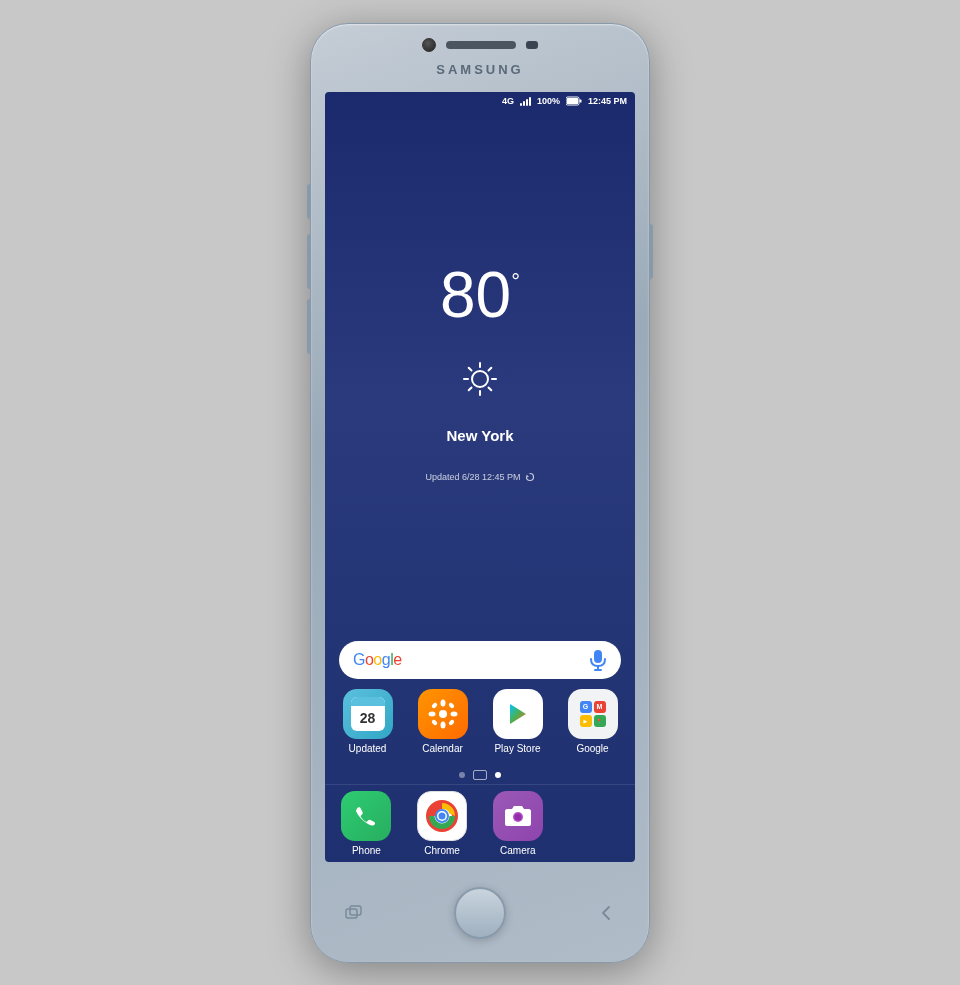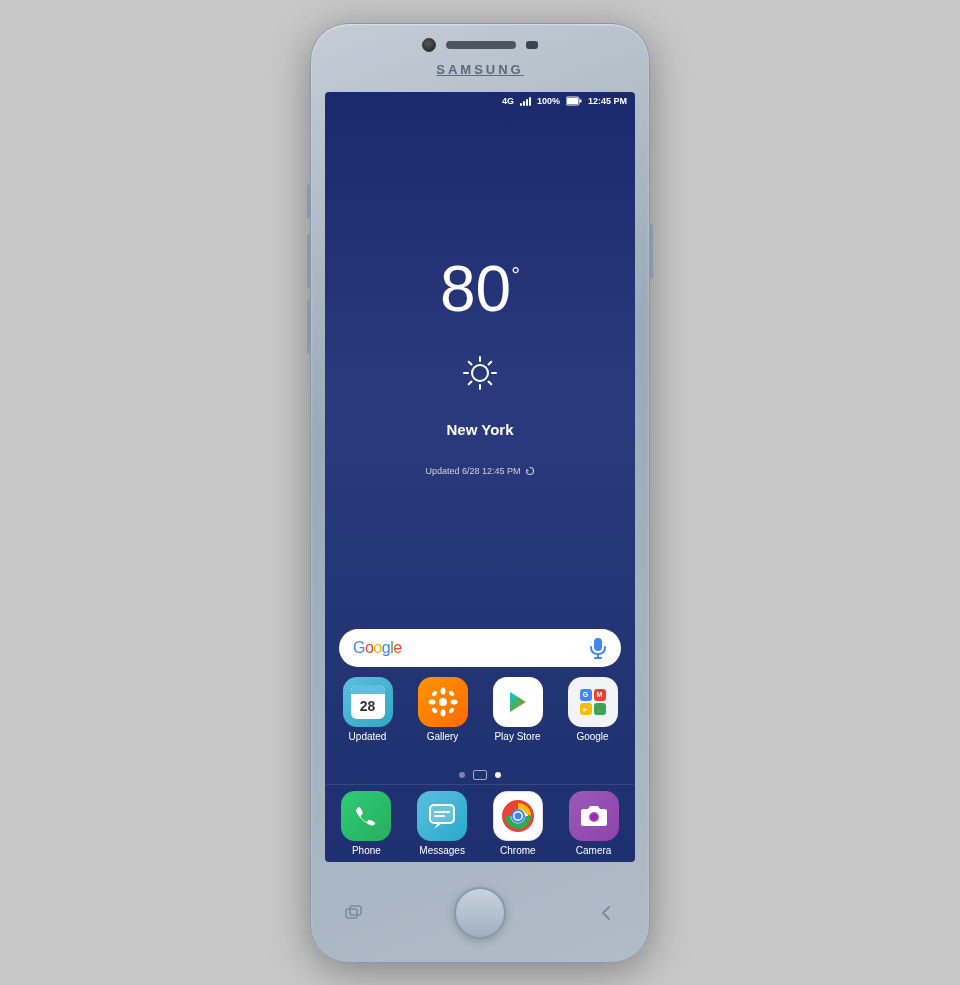--- a/index.html
+++ b/index.html
@@ -95,21 +95,20 @@
     .samsung-label {
       position: absolute;
       top: 38px;
       left: 50%;
       transform: translateX(-50%);
       font-size: 13px;
       font-weight: 600;
       color: #5a6a7a;
       letter-spacing: 3px;
       text-transform: uppercase;
-      text-decoration: underline;
     }
 
     
     .screen {
       position: absolute;
       top: 68px;
       left: 14px;
       right: 14px;
       bottom: 100px;
       background: linear-gradient(180deg, #1a2a6c 0%, #2a3a7c 40%, #1e3070 100%);
@@ -214,21 +213,21 @@
     .g-red { color: #EA4335; }
     .g-yellow { color: #FBBC04; }
     .g-green { color: #34A853; }
 
     
     .apps-grid {
       display: grid;
       grid-template-columns: repeat(4, 1fr);
       padding: 0 8px;
       gap: 6px;
-      margin-bottom: 24px;
+      margin-bottom: 12px;
     }
     .app-item {
       display: flex;
       flex-direction: column;
       align-items: center;
       gap: 4px;
     }
     .app-icon {
       width: 50px;
       height: 50px;
@@ -479,21 +478,21 @@
             <ellipse cx="15" cy="4" rx="2.5" ry="3.5" rx2="2" ry2="3"></ellipse>
             <ellipse cx="15" cy="26" rx="2.5" ry="3.5"></ellipse>
             <ellipse cx="4" cy="15" rx="3.5" ry="2.5"></ellipse>
             <ellipse cx="26" cy="15" rx="3.5" ry="2.5"></ellipse>
             <ellipse cx="6.5" cy="6.5" rx="2" ry="3" transform="rotate(45 6.5 6.5)"></ellipse>
             <ellipse cx="23.5" cy="6.5" rx="2" ry="3" transform="rotate(-45 23.5 6.5)"></ellipse>
             <ellipse cx="6.5" cy="23.5" rx="2" ry="3" transform="rotate(-45 6.5 23.5)"></ellipse>
             <ellipse cx="23.5" cy="23.5" rx="2" ry="3" transform="rotate(45 23.5 23.5)"></ellipse>
           </svg>
         </div>
-        <span class="app-label">Gallery</span>
+        <span class="app-label">Calendar</span>
       </div>
 
       <div class="app-item">
         <div class="app-icon icon-playstore">
           <svg width="28" height="28" viewBox="0 0 28 28">
             <polygon points="6,4 22,14 6,24" fill="none"></polygon>
             <path d="M6 4 L22 14 L6 24 Z" fill="url(#ps-grad)"></path>
             <defs>
               <linearGradient id="ps-grad" x1="0" y1="0" x2="1" y2="1">
                 <stop offset="0%" stop-color="#00C6FF"></stop>
@@ -530,32 +529,20 @@
 
       <div class="app-item">
         <div class="app-icon icon-phone">
           <svg width="26" height="26" viewBox="0 0 26 26" fill="white">
             <path d="M6 4 C6 4 7 4 8 6 L9.5 9 C10 10 9.5 11 9 11.5 L7.5 13 C8.5 15.5 11 18 13.5 19 L15 17.5 C15.5 17 16.5 16.5 17.5 17 L20.5 18.5 C22.5 19.5 22 21 22 21 L21 22 C18 25 6 15 4 10 L3 8 C3 8 3.5 5 6 4 Z"></path>
           </svg>
         </div>
         <span class="app-label">Phone</span>
       </div>
 
-      <div class="app-item">
-        <div class="app-icon icon-messages">
-          <svg width="28" height="26" viewBox="0 0 28 26" fill="white">
-            <rect x="2" y="2" width="24" height="18" rx="4" fill="white" opacity="0.2"></rect>
-            <rect x="2" y="2" width="24" height="18" rx="4" fill="none" stroke="white" stroke-width="2"></rect>
-            <line x1="7" y1="9" x2="21" y2="9" stroke="white" stroke-width="2" stroke-linecap="round"></line>
-            <line x1="7" y1="13" x2="16" y2="13" stroke="white" stroke-width="2" stroke-linecap="round"></line>
-            <polygon points="10,20 6,26 14,20" fill="white"></polygon>
-          </svg>
-        </div>
-        <span class="app-label">Messages</span>
-      </div>
 
       <div class="app-item">
         <div class="app-icon icon-chrome">
           <svg width="34" height="34" viewBox="0 0 34 34">
             <circle cx="17" cy="17" r="17" fill="white"></circle>
 
             <circle cx="17" cy="17" r="13" fill="none" stroke="#EA4335" stroke-width="6"></circle>
             <path d="M4 17 A13 13 0 0 1 17 4 L17 10 A7 7 0 0 0 11 17 Z" fill="#EA4335"></path>
             <path d="M17 4 A13 13 0 0 1 30 17 L24.5 14.5 A7 7 0 0 0 17 10 Z" fill="#FBBC04"></path>
             <path d="M30 17 A13 13 0 0 1 4 17 L9.5 17 A7 7 0 0 0 24.5 17 Z" fill="#34A853"></path>

